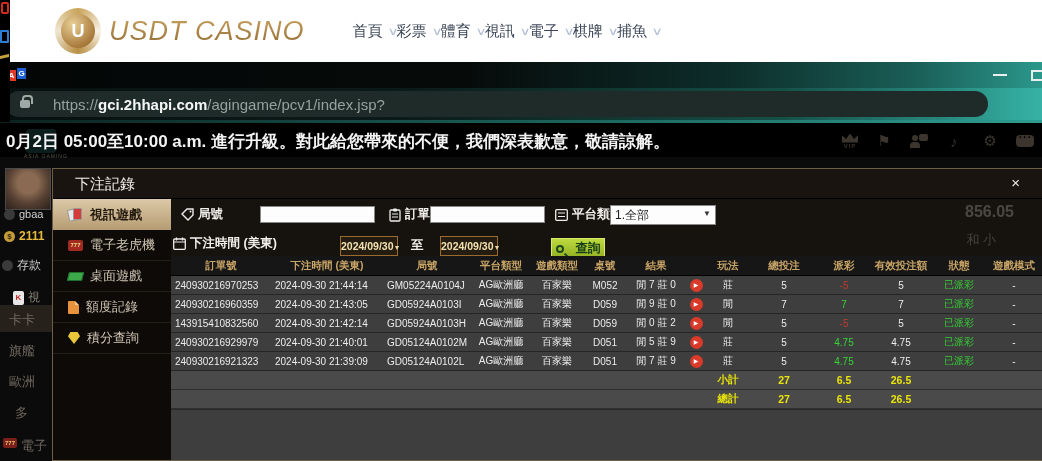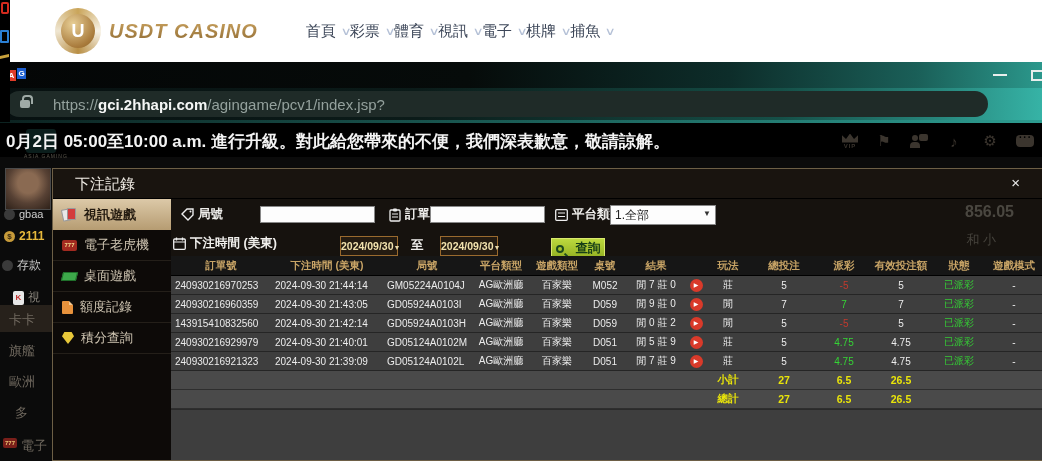--- a/index.html
+++ b/index.html
@@ -10,21 +10,21 @@
   .edge-strip { position:absolute; left:0; top:0; width:10px; height:122px; background:#000; z-index:6; }
   .edge-red { position:absolute; left:1px; top:2px; width:8px; height:12px; border:2px solid #d42b1e; border-radius:2px; }
   .edge-blue { position:absolute; left:0px; top:30px; width:9px; height:13px; border:2px solid #2a7fd4; border-radius:1px; }
   .edge-gold { position:absolute; left:0px; top:55px; width:9px; height:3px; background:#c9a23c; transform:skewY(-12deg); }
 
   
   .site-nav { position:absolute; left:10px; top:0; width:1032px; height:62px; background:#ffffff; display:flex; align-items:center; z-index:5; }
   .brand { display:flex; align-items:center; margin-left:45px; }
   .logo-circle { width:46px; height:46px; border-radius:50%; background:conic-gradient(#caa55a,#f7f2e6,#b98f45,#efe6d2,#caa55a); display:flex; align-items:center; justify-content:center; }
   .logo-inner { width:34px; height:34px; border-radius:50%; background:radial-gradient(circle at 35% 30%, #e8cf96, #a9说7b3c 70%, #8a left5f24); background:radial-gradient(circle at 35% 30%, #e8cf96, #a97b3c 70%, #8a5f24); color:#fff; font-weight:bold; font-size:18px; display:flex; align-items:center; justify-content:center; }
-  .brand-text { margin-left:8px; font-size:20px; font-weight:bold; font-style:italic; letter-spacing:1px; background:linear-gradient(180deg,#caa35f,#8f6a33); -webkit-background-clip:text; background-clip:text; color:transparent; }
+  .brand-text { margin-left:8px; font-size:27px; font-weight:normal; font-style:italic; letter-spacing:1px; background:linear-gradient(180deg,#caa35f,#8f6a33); -webkit-background-clip:text; background-clip:text; color:transparent; }
   .nav-items { display:flex; margin-left:48px; }
   .nav-item { display:flex; align-items:center; gap:6px; font-size:15px; color:#3c4658; cursor:pointer; }
   .chev { color:#b4c0d6; font-size:11px; transform:scaleX(1.4); }
 
   
   .titlebar { position:absolute; left:0; top:62px; width:1042px; height:26px;
     background:linear-gradient(90deg,#040606 0%,#060b0a 45%,#0d2d2a 70%,#1a5f58 88%,#2b988c 100%); display:flex; align-items:center; z-index:4; }
   .ag-ico { display:flex; margin-left:7px; }
   .ag-a { width:9px; height:11px; background:#e03c28; color:#fff; font-size:8px; font-weight:bold; text-align:center; line-height:11px; }
   .ag-g { width:9px; height:11px; background:#1d5fd0; color:#fff; font-size:8px; font-weight:bold; text-align:center; line-height:11px; margin-left:1px; margin-top:-2px; }
@@ -76,21 +76,21 @@
 
   .ghost { position:absolute; z-index:3; color:#8a887e; }
 
   
   .modal { position:absolute; left:52px; top:168px; width:990px; height:293px; z-index:2; border:1px solid #6d5f46; border-right:none; background:#12100d; }
   .modal-header { position:absolute; left:0; top:0; width:100%; height:30px; background:#19140f; border-bottom:1px solid #000; }
   .modal-title { position:absolute; left:22px; top:6px; font-size:15px; color:#f1ede6; }
   .modal-close { position:absolute; right:22px; top:5px; font-size:15px; color:#e8e8e8; cursor:pointer; }
 
   .side { position:absolute; left:0; top:30px; width:118px; bottom:0; background:#0d0a08; }
-  .side-item { position:relative; height:31px; display:flex; align-items:center; gap:7px; padding-left:9px; font-size:13px; color:#cfc5b2; border-bottom:1px solid #241f19; cursor:pointer; }
+  .side-item { position:relative; height:31px; display:flex; align-items:center; gap:7px; padding-left:15px; font-size:13px; color:#cfc5b2; border-bottom:1px solid #241f19; cursor:pointer; }
   .side-item.active { background:linear-gradient(180deg,#dcc9a8,#b69c72); color:#241b10; font-weight:bold; border-bottom:none; }
   .side-item.active:after { content:""; position:absolute; right:-10px; top:0; border-top:15.5px solid transparent; border-bottom:15.5px solid transparent; border-left:10px solid #bfa67c; }
   .ic-cards { position:relative; width:15px; height:15px; }
   .ic-cards i { position:absolute; width:9px; height:12px; background:#f2f2f2; border:1px solid #999; border-radius:1px; }
   .ic-cards i:first-child { left:0; top:2px; transform:rotate(-12deg); background:#e8e8e8; }
   .ic-cards i:last-child { left:5px; top:1px; background:#d43c3c; }
   .ic-slot { width:15px; height:11px; background:#a32a20; border-radius:2px; color:#f5d98a; font-size:6px; font-weight:bold; text-align:center; line-height:11px; }
   .ic-money { width:15px; height:9px; background:#3da84a; transform:skewX(-14deg); border:1px solid #1f6f2a; }
   .ic-diamond { width:12px; height:12px; background:#e8c califor83a; background:#e8c83a; clip-path:polygon(50% 100%,0 35%,20% 0,80% 0,100% 35%); }
   .ic-doc { width:11px; height:13px; background:#e8923c; border-radius:1px; position:relative; }

